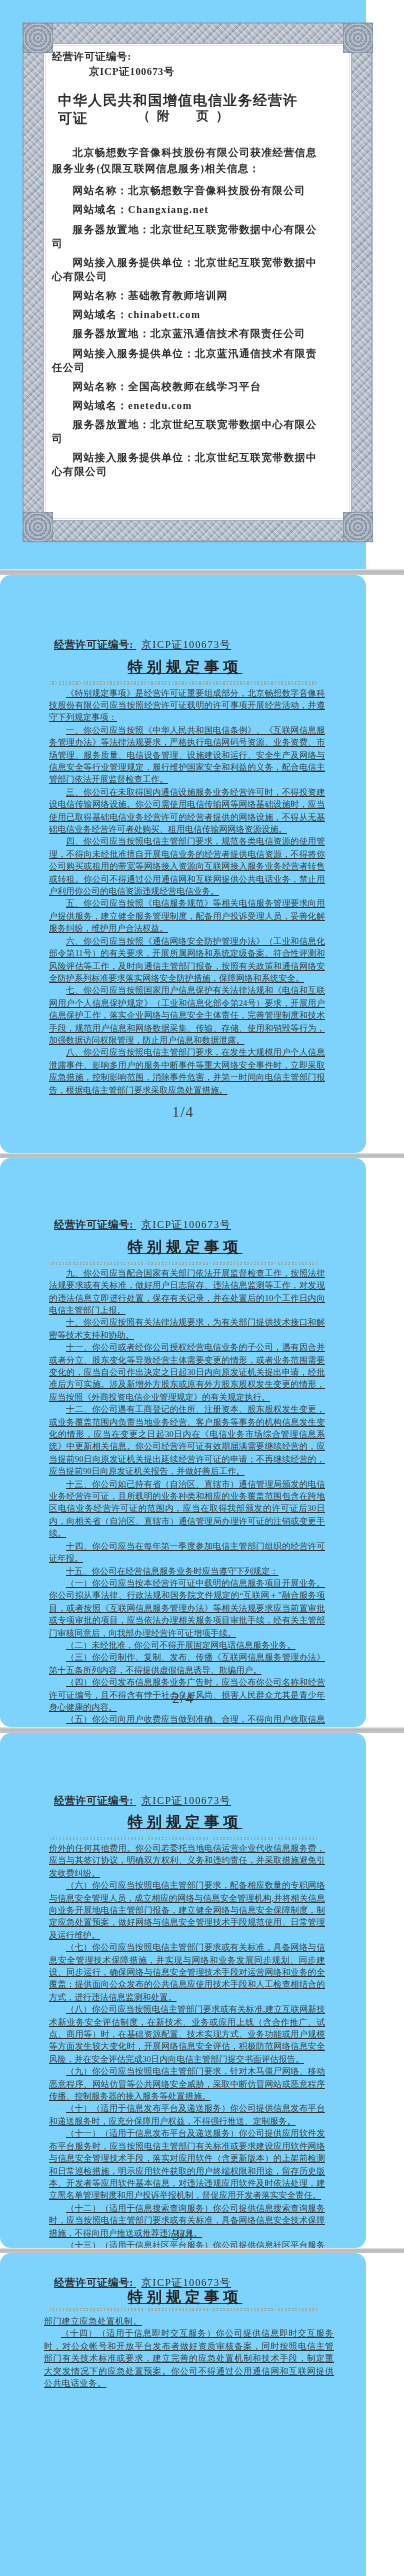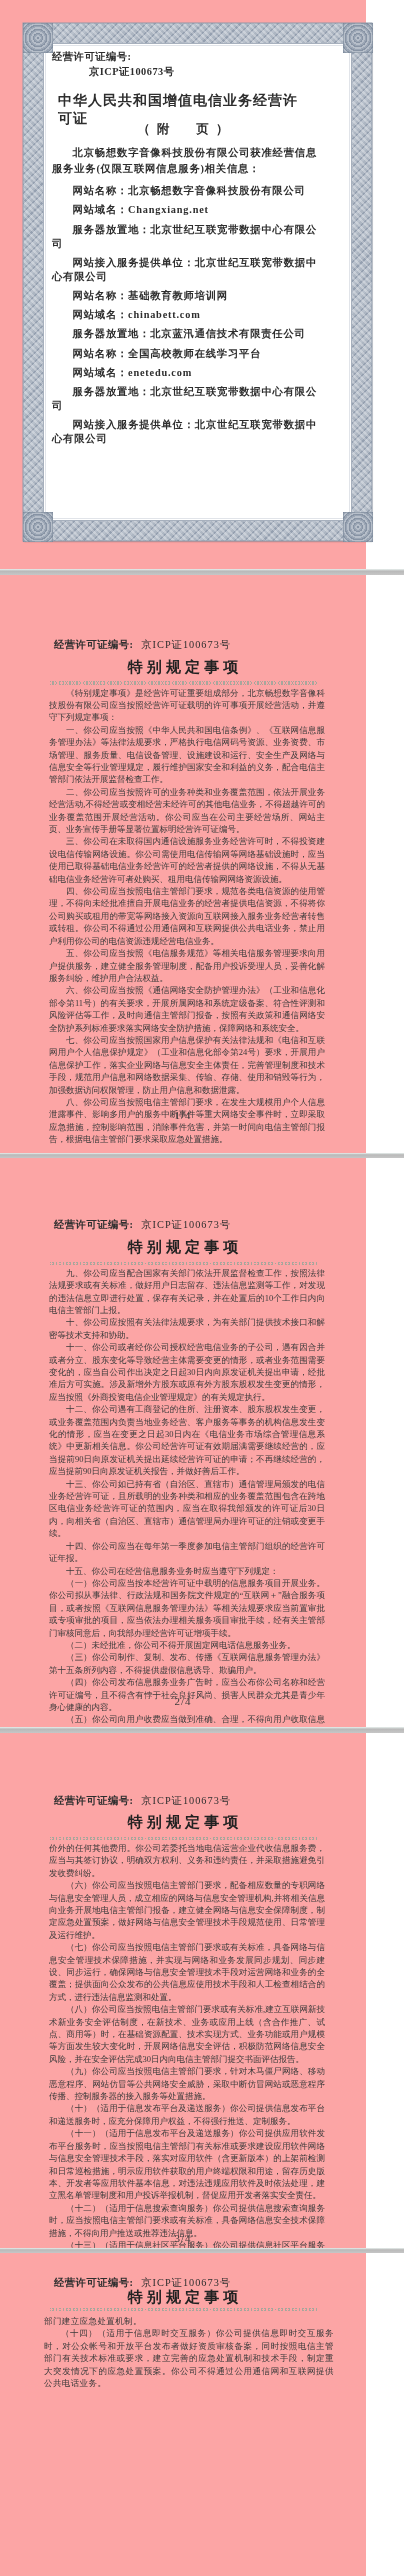--- a/index.html
+++ b/index.html
@@ -3,21 +3,21 @@
 <meta charset="utf-8">
 <style>
   html,body{margin:0;padding:0;}
   body{
     width:405px;height:2873px;overflow:hidden;position:relative;
     background:#ffffff;
     font-family:"Liberation Serif","DejaVu Serif",serif;
     color:#333;
   }
   .stage{width:405px;height:2873px;position:relative;}
-  .sheet{position:relative;background:#fca5a5;width:366px;box-sizing:border-box;}
+  .sheet{position:relative;background:#7dd3fc;width:366px;box-sizing:border-box;text-decoration:underline;}
 
   
   .cert{height:569px;}
   .cert-frame{
     position:absolute;left:23px;top:23px;width:349px;height:518px;
     box-sizing:border-box;padding:19.6px;
     background:
       repeating-linear-gradient(45deg, rgba(255,255,255,.28) 0 2.1px, rgba(255,255,255,0) 2.1px 4.6px),
       repeating-linear-gradient(-45deg, #b9c1cc 0 2.6px, #95a0b0 2.6px 4.1px, #adb6c2 4.1px 6.7px);
     box-shadow:0 0 0 0.5px #8e99a9, inset 0 0 0 0.5px #8e99a9, 0.5px 1px 1.5px rgba(0,0,0,.25);
@@ -32,33 +32,33 @@
   .cert-inner{
     width:100%;height:100%;background:#fff;box-sizing:border-box;
     border:1px solid #a7b0bd;box-shadow:inset 0 0 0 1px #fff, inset 0 0 0 1.5px #c3cad4;
   }
   .cert-text{color:#2e2e2e;font-weight:bold;}
   .lic-label{position:absolute;left:52px;top:50px;font-size:10.3px;letter-spacing:0.5px;}
   .lic-no{position:absolute;left:89px;top:65px;font-size:10.3px;letter-spacing:0.5px;}
   .cert-title{position:absolute;left:46px;right:46px;top:80px;text-align:left;
     font-size:14px;letter-spacing:1px;margin:12px;}
   .cert-sub{position:absolute;left:46px;right:39px;top:104px;text-align:center;
-    font-size:12.4px;letter-spacing:7.2px;margin:17px;}
+    font-size:12.4px;letter-spacing:7.2px;margin:4px;}
   .cert-body{position:absolute;left:52px;right:49px;top:145px;}
   .cert-intro{margin:0 0 7.2px;font-size:10.3px;letter-spacing:0.8px;line-height:16px;
     text-indent:2em;text-align:justify;}
   .kv{margin:0 0 5.2px;font-size:10.3px;letter-spacing:0.8px;line-height:14px;
     text-indent:2em;text-align:justify;}
 
   
   .page-gap{height:5.2px;background:linear-gradient(#e9f1ef,#b9b9b9 35%,#c6c6c6);}
   .sp-host > .page-gap:nth-of-type(1){height:6.2px;}
 
   
-  .sp{overflow:hidden;}
+  .sp{overflow:hidden;border-radius:11px;}
   .sp-host > section.sp:nth-of-type(1){height:578px;padding-top:63px;}
   .sp-host > section.sp:nth-of-type(2){height:569px;padding-top:60px;}
   .sp-host > section.sp:nth-of-type(3){height:515px; padding-top:61px;}
   .sp-host > section.sp:nth-of-type(4){height:621px;padding-top:23px;}
 
   .sp-header{margin-left:54px;font-size:10.3px;line-height:13.4px;color:#2f2f2f;}
   .sp-lic-label{font-weight:bold;letter-spacing:0.5px;}
   .sp-lic-no{margin-left:5.2px;letter-spacing:1px;}
   .sp-title{margin:7.2px 0 0;text-align:center;font-size:15px;line-height:17.5px;
     font-weight:bold;letter-spacing:4.1px;text-indent:4.1px;color:#222;}
@@ -70,21 +70,21 @@
   }
   .sp-body{margin:2px 41px 0 49px;font-size:8.5px;line-height:12.4px;
     text-align:justify;color:#3a3a3a;}
   .para{margin:0;text-indent:2em;}
   .para[data-cont="true"]{text-indent:0;}
   .sp-host > section.sp:nth-of-type(3) .sp-body{line-height:12.4px;}
   .sp-host > section.sp:nth-of-type(4) .sp-title{margin-top:1px;line-height:15.5px;}
   .sp-host > section.sp:nth-of-type(4) .wavy{margin-top:2.1px;}
   .sp-host > section.sp:nth-of-type(4) .sp-body{margin:4.1px 32px 0 44px;letter-spacing:0.4px;}
   .pagenum{position:absolute;left:0;right:0;text-align:center;
-    font-size:11px;letter-spacing:1px;color:#3d3d3d;}
+    font-size:15px;letter-spacing:1px;color:#3d3d3d;}
   .sp-host > section.sp:nth-of-type(1) .pagenum{bottom:32px;}
   .sp-host > section.sp:nth-of-type(2) .pagenum{bottom:20.6px;margin-top:24px;}
   .sp-host > section.sp:nth-of-type(3) .pagenum{bottom:3.1px;}
   .sp-host > section.sp:nth-of-type(4) .pagenum{bottom:3.1px;}
 </style>
 </head>
 <body>
 
 <div class="stage">
 
@@ -111,20 +111,21 @@
           <p class="kv cert-text">服务器放置地：北京世纪互联宽带数据中心有限公司</p>
 
           <p class="kv cert-text">网站接入服务提供单位：北京世纪互联宽带数据中心有限公司</p>
 
           <p class="kv cert-text">网站名称：基础教育教师培训网</p>
 
           <p class="kv cert-text">网站域名：chinabett.com</p>
 
           <p class="kv cert-text">服务器放置地：北京蓝汛通信技术有限责任公司</p>
 
+          <p class="kv cert-text">网站接入服务提供单位：北京蓝汛通信技术有限责任公司</p>
 
           <p class="kv cert-text">网站名称：全国高校教师在线学习平台</p>
 
           <p class="kv cert-text">网站域名：enetedu.com</p>
 
           <p class="kv cert-text">服务器放置地：北京世纪互联宽带数据中心有限公司</p>
 
           <p class="kv cert-text">网站接入服务提供单位：北京世纪互联宽带数据中心有限公司</p>
         </div>
     </div>
@@ -139,21 +140,20 @@
           <span class="sp-lic-no">京ICP证100673号</span>
         </div>
         <h2 class="sp-title">特别规定事项</h2>
         <div class="wavy"></div>
         <div class="sp-body">
 
             <p class="para">《特别规定事项》是经营许可证重要组成部分，北京畅想数字音像科技股份有限公司应当按照经营许可证载明的许可事项开展经营活动，并遵守下列规定事项：</p>
 
             <p class="para">一、你公司应当按照《中华人民共和国电信条例》、《互联网信息服务管理办法》等法律法规要求，严格执行电信网码号资源、业务资费、市场管理、服务质量、电信设备管理、设施建设和运行、安全生产及网络与信息安全等行业管理规定，履行维护国家安全和利益的义务，配合电信主管部门依法开展监督检查工作。</p>
 
-            <p class="para">二、你公司应当按照许可的业务种类和业务覆盖范围，依法开展业务经营活动,不得经营或变相经营未经许可的其他电信业务，不得超越许可的业务覆盖范围开展经营活动。你公司应当在公司主要经营场所、网站主页、业务宣传手册等显著位置标明经营许可证编号。</p>
 
             <p class="para">三、你公司在未取得国内通信设施服务业务经营许可时，不得投资建设电信传输网络设施。你公司需使用电信传输网等网络基础设施时，应当使用已取得基础电信业务经营许可的经营者提供的网络设施，不得从无基础电信业务经营许可者处购买、租用电信传输网网络资源设施。</p>
 
             <p class="para">四、你公司应当按照电信主管部门要求，规范各类电信资源的使用管理，不得向未经批准擅自开展电信业务的经营者提供电信资源，不得将你公司购买或租用的带宽等网络接入资源向互联网接入服务业务经营者转售或转租。你公司不得通过公用通信网和互联网提供公共电话业务，禁止用户利用你公司的电信资源违规经营电信业务。</p>
 
             <p class="para">五、你公司应当按照《电信服务规范》等相关电信服务管理要求向用户提供服务，建立健全服务管理制度，配备用户投诉受理人员，妥善化解服务纠纷，维护用户合法权益。</p>
 
             <p class="para">六、你公司应当按照《通信网络安全防护管理办法》（工业和信息化部令第11号）的有关要求，开展所属网络和系统定级备案、符合性评测和风险评估等工作，及时向通信主管部门报备，按照有关政策和通信网络安全防护系列标准要求落实网络安全防护措施，保障网络和系统安全。</p>
 
             <p class="para">七、你公司应当按照国家用户信息保护有关法律法规和《电信和互联网用户个人信息保护规定》（工业和信息化部令第24号）要求，开展用户信息保护工作，落实企业网络与信息安全主体责任，完善管理制度和技术手段，规范用户信息和网络数据采集、传输、存储、使用和销毁等行为，加强数据访问权限管理，防止用户信息和数据泄露。</p>

